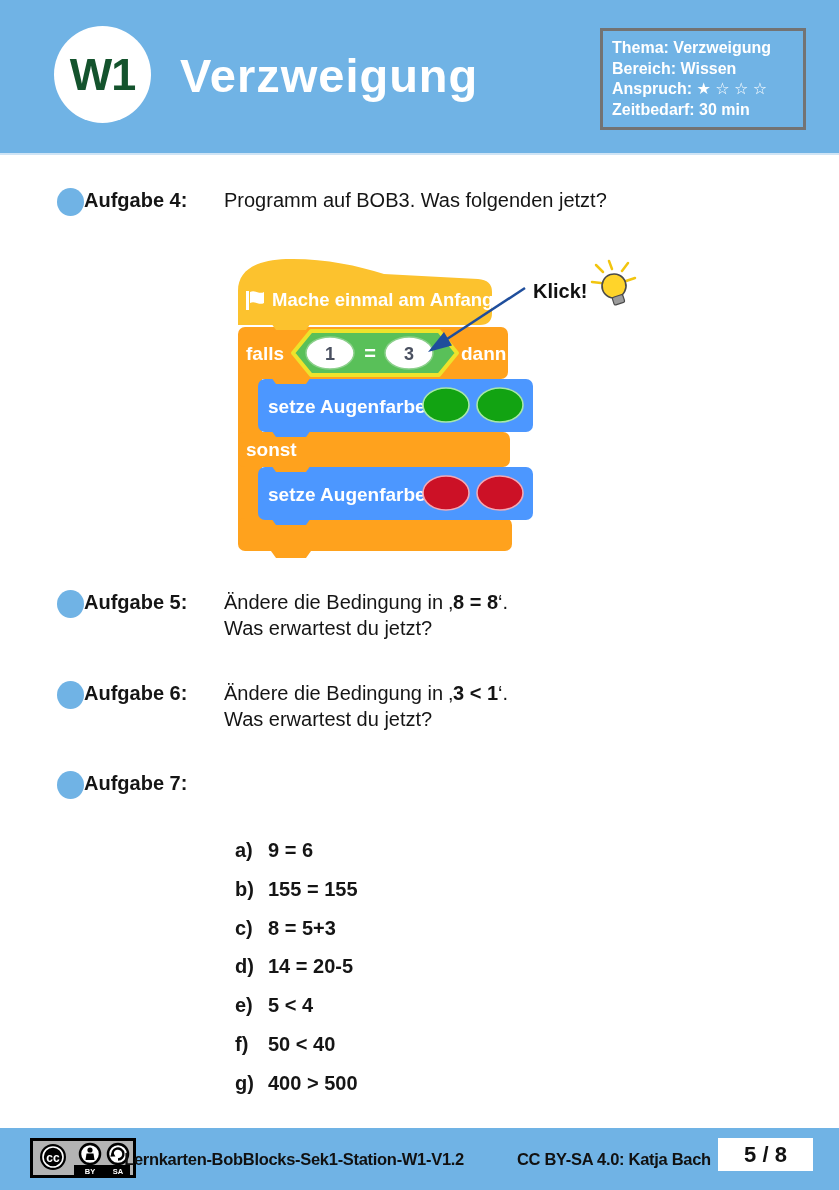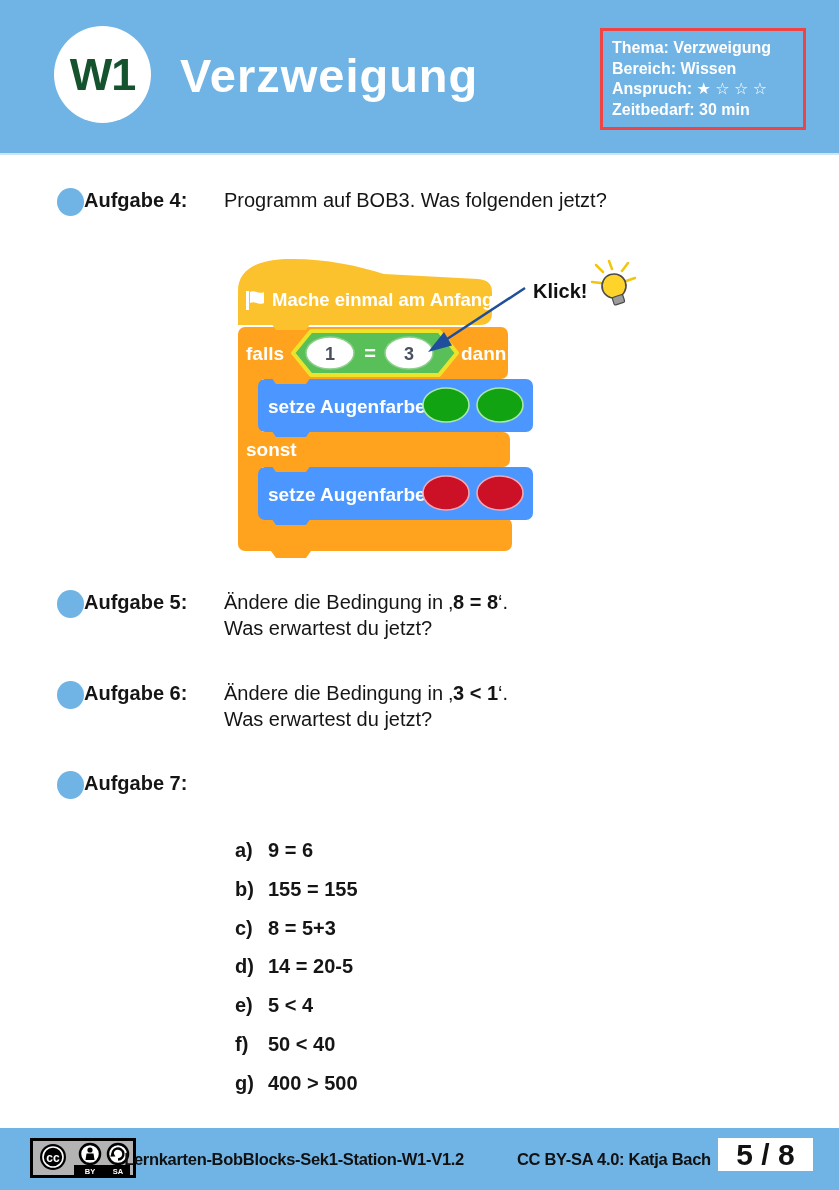--- a/index.html
+++ b/index.html
@@ -21,21 +21,21 @@
   }
   .w1-circle span{
     color:#14532d;font-weight:700;font-size:45px;letter-spacing:-1px;
   }
   .page-title{
     position:absolute;left:180px;top:48px;
     color:#ffffff;font-weight:700;font-size:47px;letter-spacing:1px;
   }
   .info-box{
     position:absolute;left:600px;top:28px;width:182px;
-    border:3px solid #ef4444;padding:7px 9px;
+    border:3px solid #737373;padding:7px 9px;
     color:#ffffff;font-weight:700;font-size:16px;line-height:20.5px;
     white-space:nowrap;
   }
   
   .task{position:absolute;left:57px;display:flex;align-items:flex-start;}
   .bullet{
     width:27px;height:28px;border-radius:50%;background:#70B3E5;
     margin-top:1px;flex:0 0 auto;
   }
   .task-label{
@@ -65,21 +65,21 @@
     position:absolute;left:120px;top:1128px;width:595px;height:62px;
     display:flex;align-items:center;justify-content:center;
     font-weight:700;font-size:16.5px;letter-spacing:-0.3px;color:#111111;
     white-space:nowrap;
     gap:28px;
   }
   .footer-text .gap{margin-left:25px;}
   .page-indicator{
     position:absolute;left:718px;top:1138px;width:95px;height:33px;
     background:#ffffff;display:flex;align-items:center;justify-content:center;
-    font-weight:700;font-size:30px;color:#111111;
+    font-weight:700;font-size:22px;color:#111111;
   }
 </style>
 </head>
 <body>
 
 <div class="header-band"></div>
 <div class="w1-circle">
   <span>W1</span>
 </div>
 <div class="page-title">Verzweigung</div>

